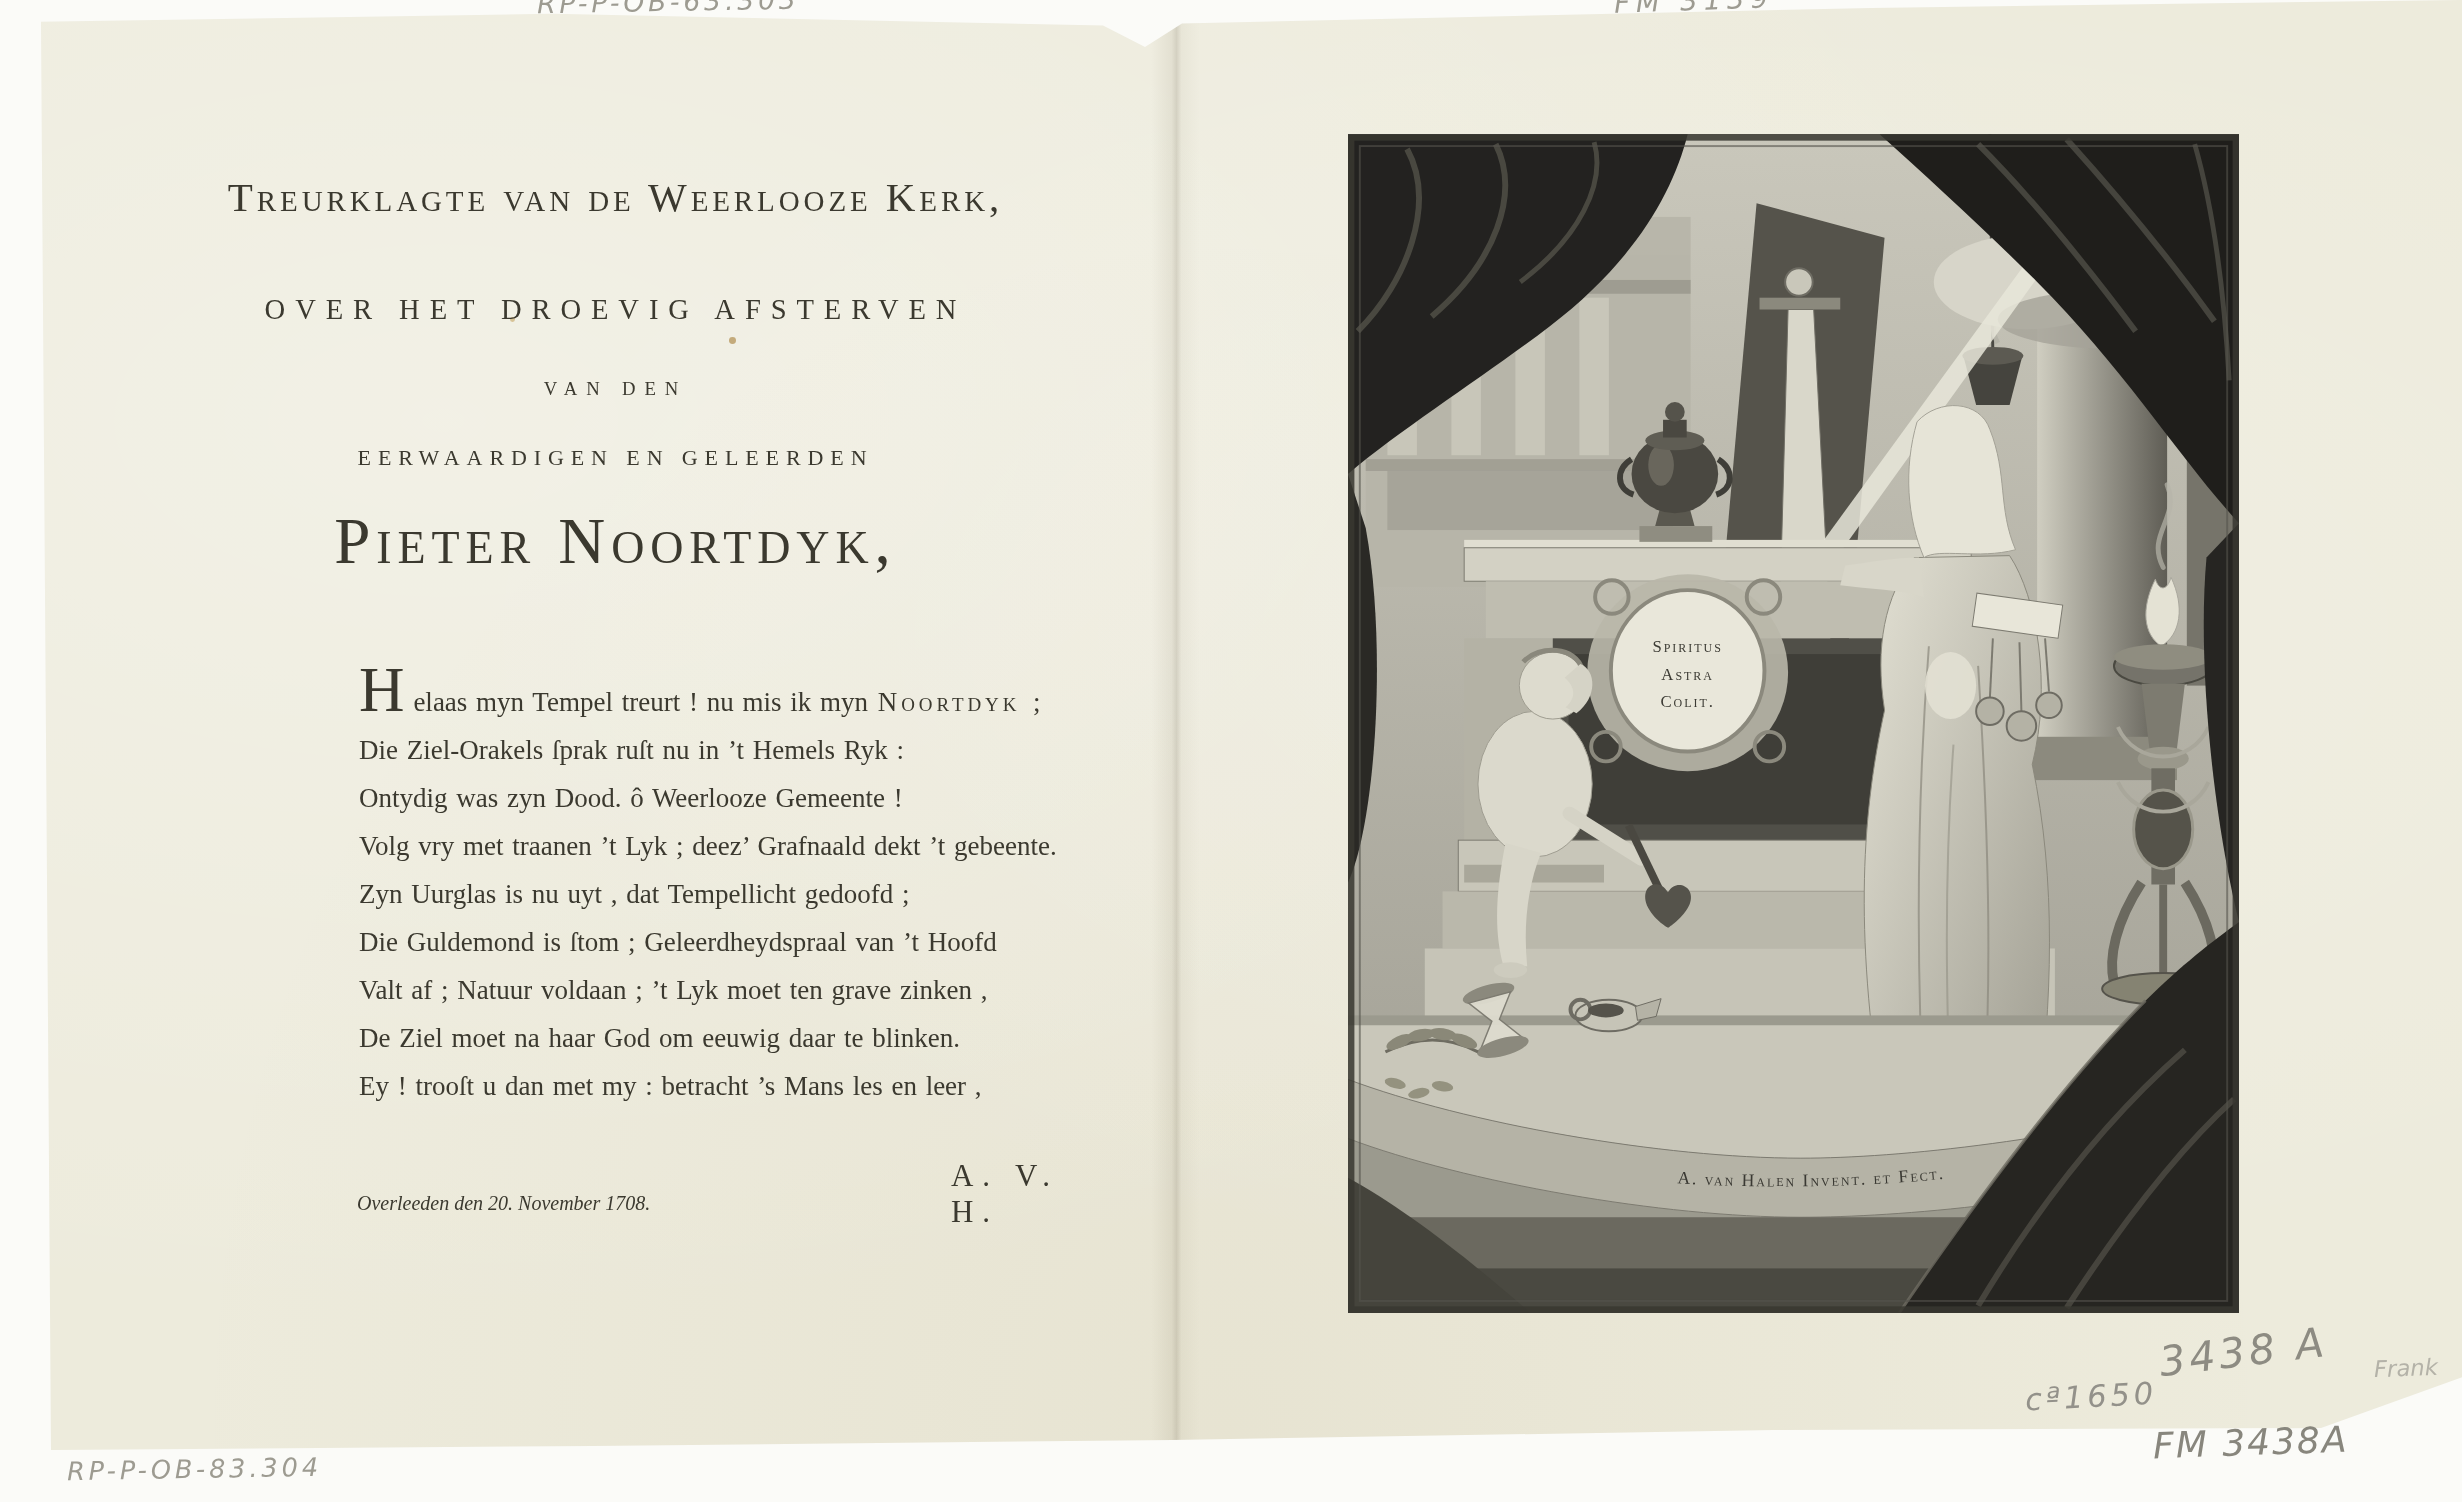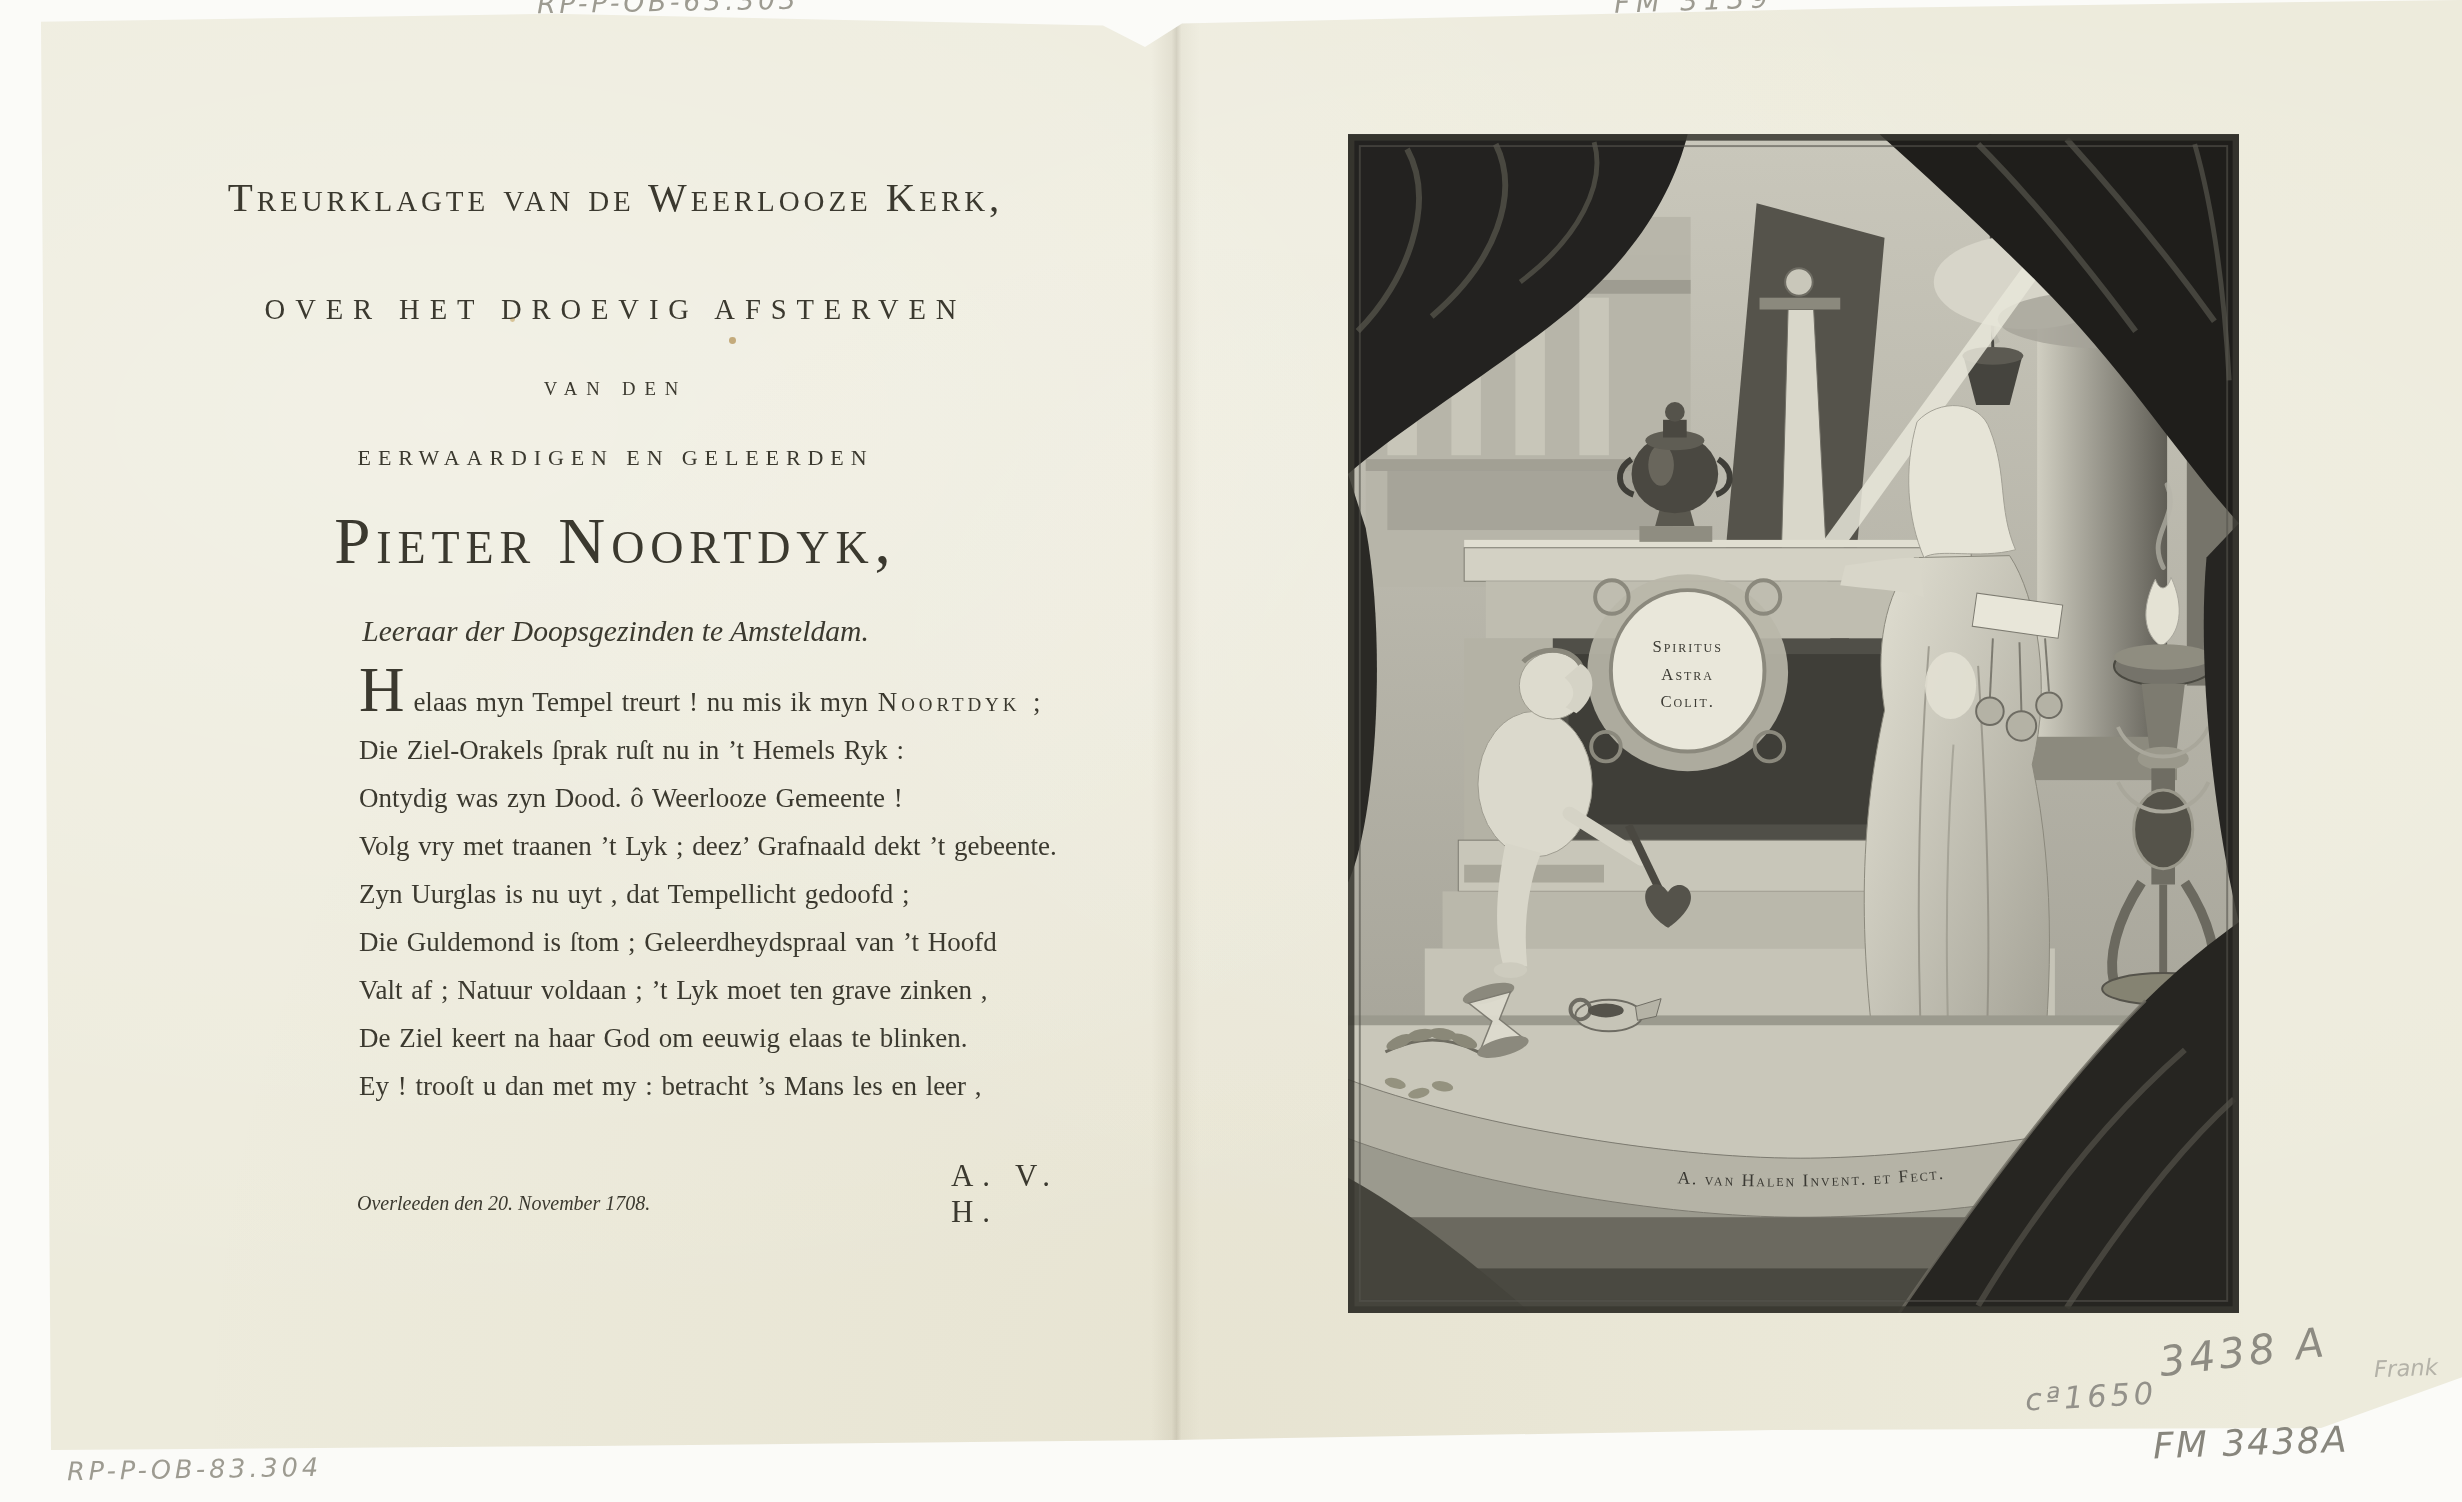--- a/index.html
+++ b/index.html
@@ -65,35 +65,34 @@
     <div class="speck" style="left:510px;top:317px;width:4.9px;height:4.9px;background:#c7a560;opacity:.6;"></div>
     <div class="speck" style="left:749px;top:946px;width:4.9px;height:4.9px;background:#b7b09a;opacity:.6;"></div>
   </div>
 
   <div class="left-page">
     <div class="lp-center t1">Treurklagte van de Weerlooze Kerk,</div>
     <div class="lp-center t3">VAN DEN</div>
     <div class="lp-center t2">OVER HET DROEVIG AFSTERVEN</div>
     <div class="lp-center t4">EERWAARDIGEN EN GELEERDEN</div>
     <div class="lp-center name">Pieter Noortdyk,</div>
-    <div class="lp-center subtitle">Leeraar der Doopsgezinden te Amsteldam.</div>
 
     <div class="poem">
       <div class="poem-line1">
         <span class="dropcap">H</span>
         <span>elaas myn Tempel treurt !  nu mis ik myn</span>
         <span class="smallname">Noortdyk ;</span>
       </div>
       <div class="poem-line">Die Ziel-Orakels ſprak ruſt nu in ’t Hemels Ryk :</div>
       <div class="poem-line">Ontydig was zyn Dood.   ô Weerlooze Gemeente !</div>
       <div class="poem-line">Volg vry met traanen ’t Lyk ;  deez’ Grafnaald dekt ’t gebeente.</div>
       <div class="poem-line">Zyn Uurglas is nu uyt ,  dat Tempellicht gedoofd ;</div>
       <div class="poem-line">Die Guldemond is ſtom ;  Geleerdheydspraal van ’t Hoofd</div>
       <div class="poem-line">Valt af ;  Natuur voldaan ;  ’t Lyk moet ten grave zinken ,</div>
-      <div class="poem-line">De Ziel keert na haar God om eeuwig elaas te blinken.</div>
+      <div class="poem-line">De Ziel moet na haar God om eeuwig daar te blinken.</div>
       <div class="poem-line">Ey !  trooſt u dan met my :  betracht ’s Mans les en leer ,</div>
     </div>
 
     <div class="avh">A. V. H.</div>
     <div class="dateline">Overleeden den 20. November 1708.</div>
   </div>
 
   <div class="engraving">
     <svg width="891" height="1179" viewBox="0 0 905 1197" xmlns="http://www.w3.org/2000/svg">
       <defs>

